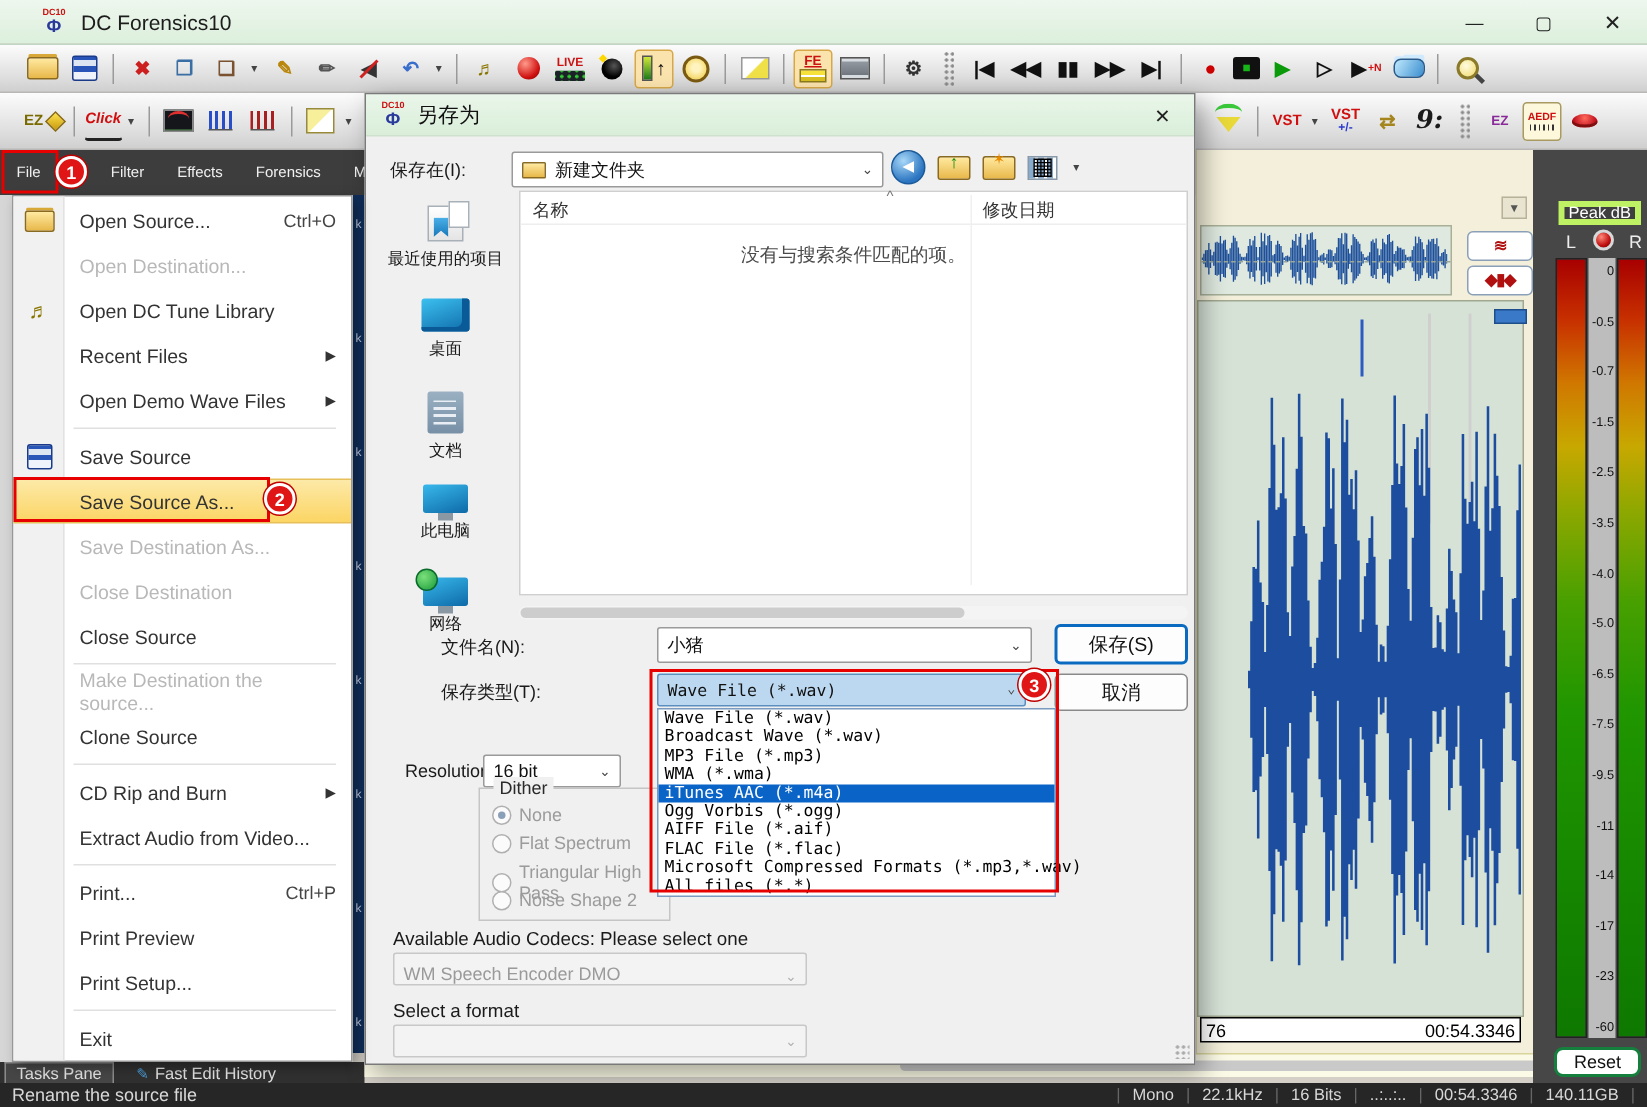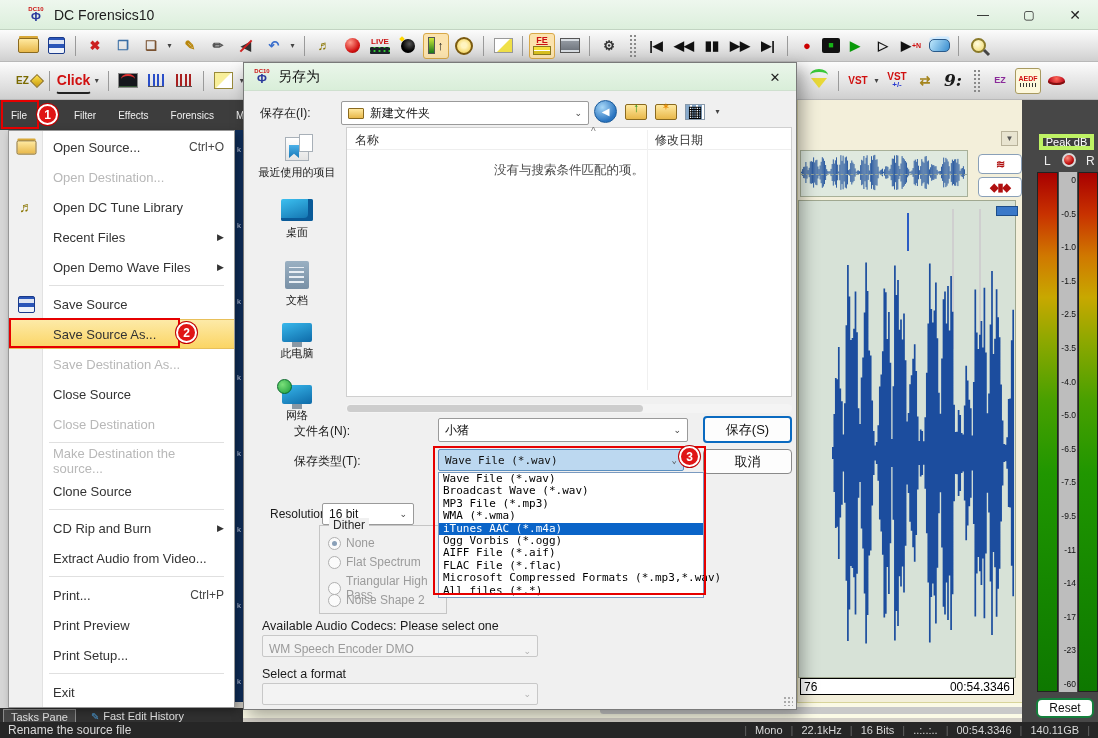--- a/index.html
+++ b/index.html
@@ -74,21 +74,21 @@
     background:linear-gradient(120deg,#bfe8fc,#3a8ed0);
     box-shadow:-3px -5px 0 -3.5px #cfeaff,3px -6px 0 -3.5px #cfeaff;}
   .ic-find-magnifier::after{content:"";width:11px;height:11px;border-radius:50%;border:2px solid #8a7a2a;
     background:radial-gradient(circle at 40% 35%,#fffce0,#f0d868);}
   .ic-find-magnifier::before{content:"";position:absolute;right:2px;bottom:2px;width:3px;height:7px;
     background:#444;transform:rotate(-45deg);}
   .ic-ez-wizard .lb{font-size:10px;font-weight:900;color:#7a6a00;}
   .ic-ez-wizard::after{content:"";width:8px;height:8px;margin-left:3px;border:1px solid #8a6a10;
     background:linear-gradient(135deg,#ffe24a,#c89a10);transform:rotate(45deg);}
   .ic-click-removal{border-bottom:2px solid #222;}
-  .ic-click-removal .lb{font-size:14px;font-weight:bold;color:#d01010;}
+  .ic-click-removal .lb{font-size:10px;font-weight:bold;font-style:italic;color:#d01010;}
   .ic-spectrum-view::before{content:"";position:absolute;width:14px;height:8px;margin-top:-3px;
     border-top:2px solid #e03030;border-radius:50% 50% 0 0;}
   .ic-spectrum-view::after{content:"";width:18px;height:13px;background:#14161c;border:1px solid #888;
     box-shadow:inset 0 -3px 0 -2px #335533;}
   .ic-histogram-blue::after{content:"";width:16px;height:12px;border-bottom:1px solid #555;
     background:repeating-linear-gradient(90deg,#2a4ec8 0 2px,transparent 2px 4.5px);}
   .ic-histogram-red::after{content:"";width:16px;height:12px;border-bottom:1px solid #555;
     background:repeating-linear-gradient(90deg,#a82020 0 2px,transparent 2px 4.5px);}
   .ic-layout-split::after{content:"";width:17px;height:15px;border:1px solid #998a3a;
     background:linear-gradient(135deg,#f8ef9a 48%,#ffffff 52%);}
@@ -130,21 +130,21 @@
   .mitem.disabled,.mitem.disabled .mshortcut{color:#b8b8b8;}
   .mitem.highlighted{background:linear-gradient(#fdeaa8,#fbd564);border-top:1px solid #e8c05a;border-bottom:1px solid #e8c05a;}
   .msep{height:7px;display:flex;align-items:center;}
   .msep::after{content:"";margin-left:40px;width:175px;height:1px;background:#e0e0e0;}
   .micon{position:absolute;left:5px;width:24px;height:24px;display:flex;align-items:center;justify-content:center;}
   .micon.ic-open-file::after{transform:scale(.95);}
   .micon .g{font-size:14px;font-weight:bold;}
 
   
   .bottom-tabs{position:absolute;left:0;top:708px;width:243px;height:16px;background:#303030;z-index:3;
-    display:flex;align-items:center;gap:8px;padding-left:3px;}
+    display:flex;align-items:flex-start;gap:8px;padding-left:3px;}
   .btab{display:flex;align-items:center;gap:4px;color:#e0e0e0;font-size:11px;padding:0 7px;height:15px;}
   .btab.first{background:#464646;border:1px solid #8a8a8a;border-bottom:none;}
   .btab .tg{color:#4a9ad4;font-size:10px;}
   .pale-strip{position:absolute;left:243px;top:702px;width:792px;height:16px;background:#fbfae6;
     border-top:1px solid #d8d49a;z-index:3;}
   .pale-thumb{position:absolute;left:357px;top:4px;width:448px;height:7px;background:#c9c9c9;border-radius:4px;}
   .statusbar{position:absolute;left:0;top:722px;width:1098px;height:16px;background:#262626;z-index:30;
     display:flex;align-items:center;color:#d8d8d8;font-size:11px;padding:0 8px;}
   .statusbar .seg{margin:0 8px;white-space:nowrap;}
   .statusbar .ssep{color:#666;}
@@ -477,21 +477,21 @@
 
   <div class="meter-panel">
     <div class="pk-label">Peak dB</div>
     <span class="pk-l">L</span>
     <span class="pk-r">R</span>
     <div class="pk-light"></div>
     <div class="pk-bar" style="left:15px;"></div>
     <div class="pk-scale" id="pk-scale">
         <span style="top: 4px;">0</span>
         <span style="top: 37.6px;">-0.5</span>
-        <span style="top: 71.2px;">-1.0</span>
+        <span style="top: 71.2px;">-0.7</span>
         <span style="top: 104.8px; text-align: center;">-1.5</span>
         <span style="top: 138.4px;">-2.5</span>
         <span style="top: 172px;">-3.5</span>
         <span style="top: 205.6px;">-4.0</span>
         <span style="top: 239.2px;">-5.0</span>
         <span style="top: 272.8px;">-6.5</span>
         <span style="top: 306.4px;">-7.5</span>
         <span style="top: 340px;">-9.5</span>
         <span style="top: 373.6px;">-11</span>
         <span style="top: 407.2px;">-14</span>
@@ -677,25 +677,25 @@
       <div class="mitem">
         <span class="micon ic-save-file"></span>
         <span class="mlabel">Save Source</span>
       </div>
       <div class="mitem highlighted">
         <span class="mlabel">Save Source As...</span>
       </div>
       <div class="mitem disabled">
         <span class="mlabel">Save Destination As...</span>
       </div>
-      <div class="mitem">
-        <span class="mlabel">Close Source</span>
-      </div>
       <div class="mitem disabled">
         <span class="mlabel">Close Destination</span>
+      </div>
+      <div class="mitem">
+        <span class="mlabel">Close Source</span>
       </div>
       <div class="msep"></div>
       <div class="mitem disabled">
         <span class="mlabel">Make Destination the source...</span>
       </div>
       <div class="mitem">
         <span class="mlabel">Clone Source</span>
       </div>
       <div class="msep"></div>
       <div class="mitem">

